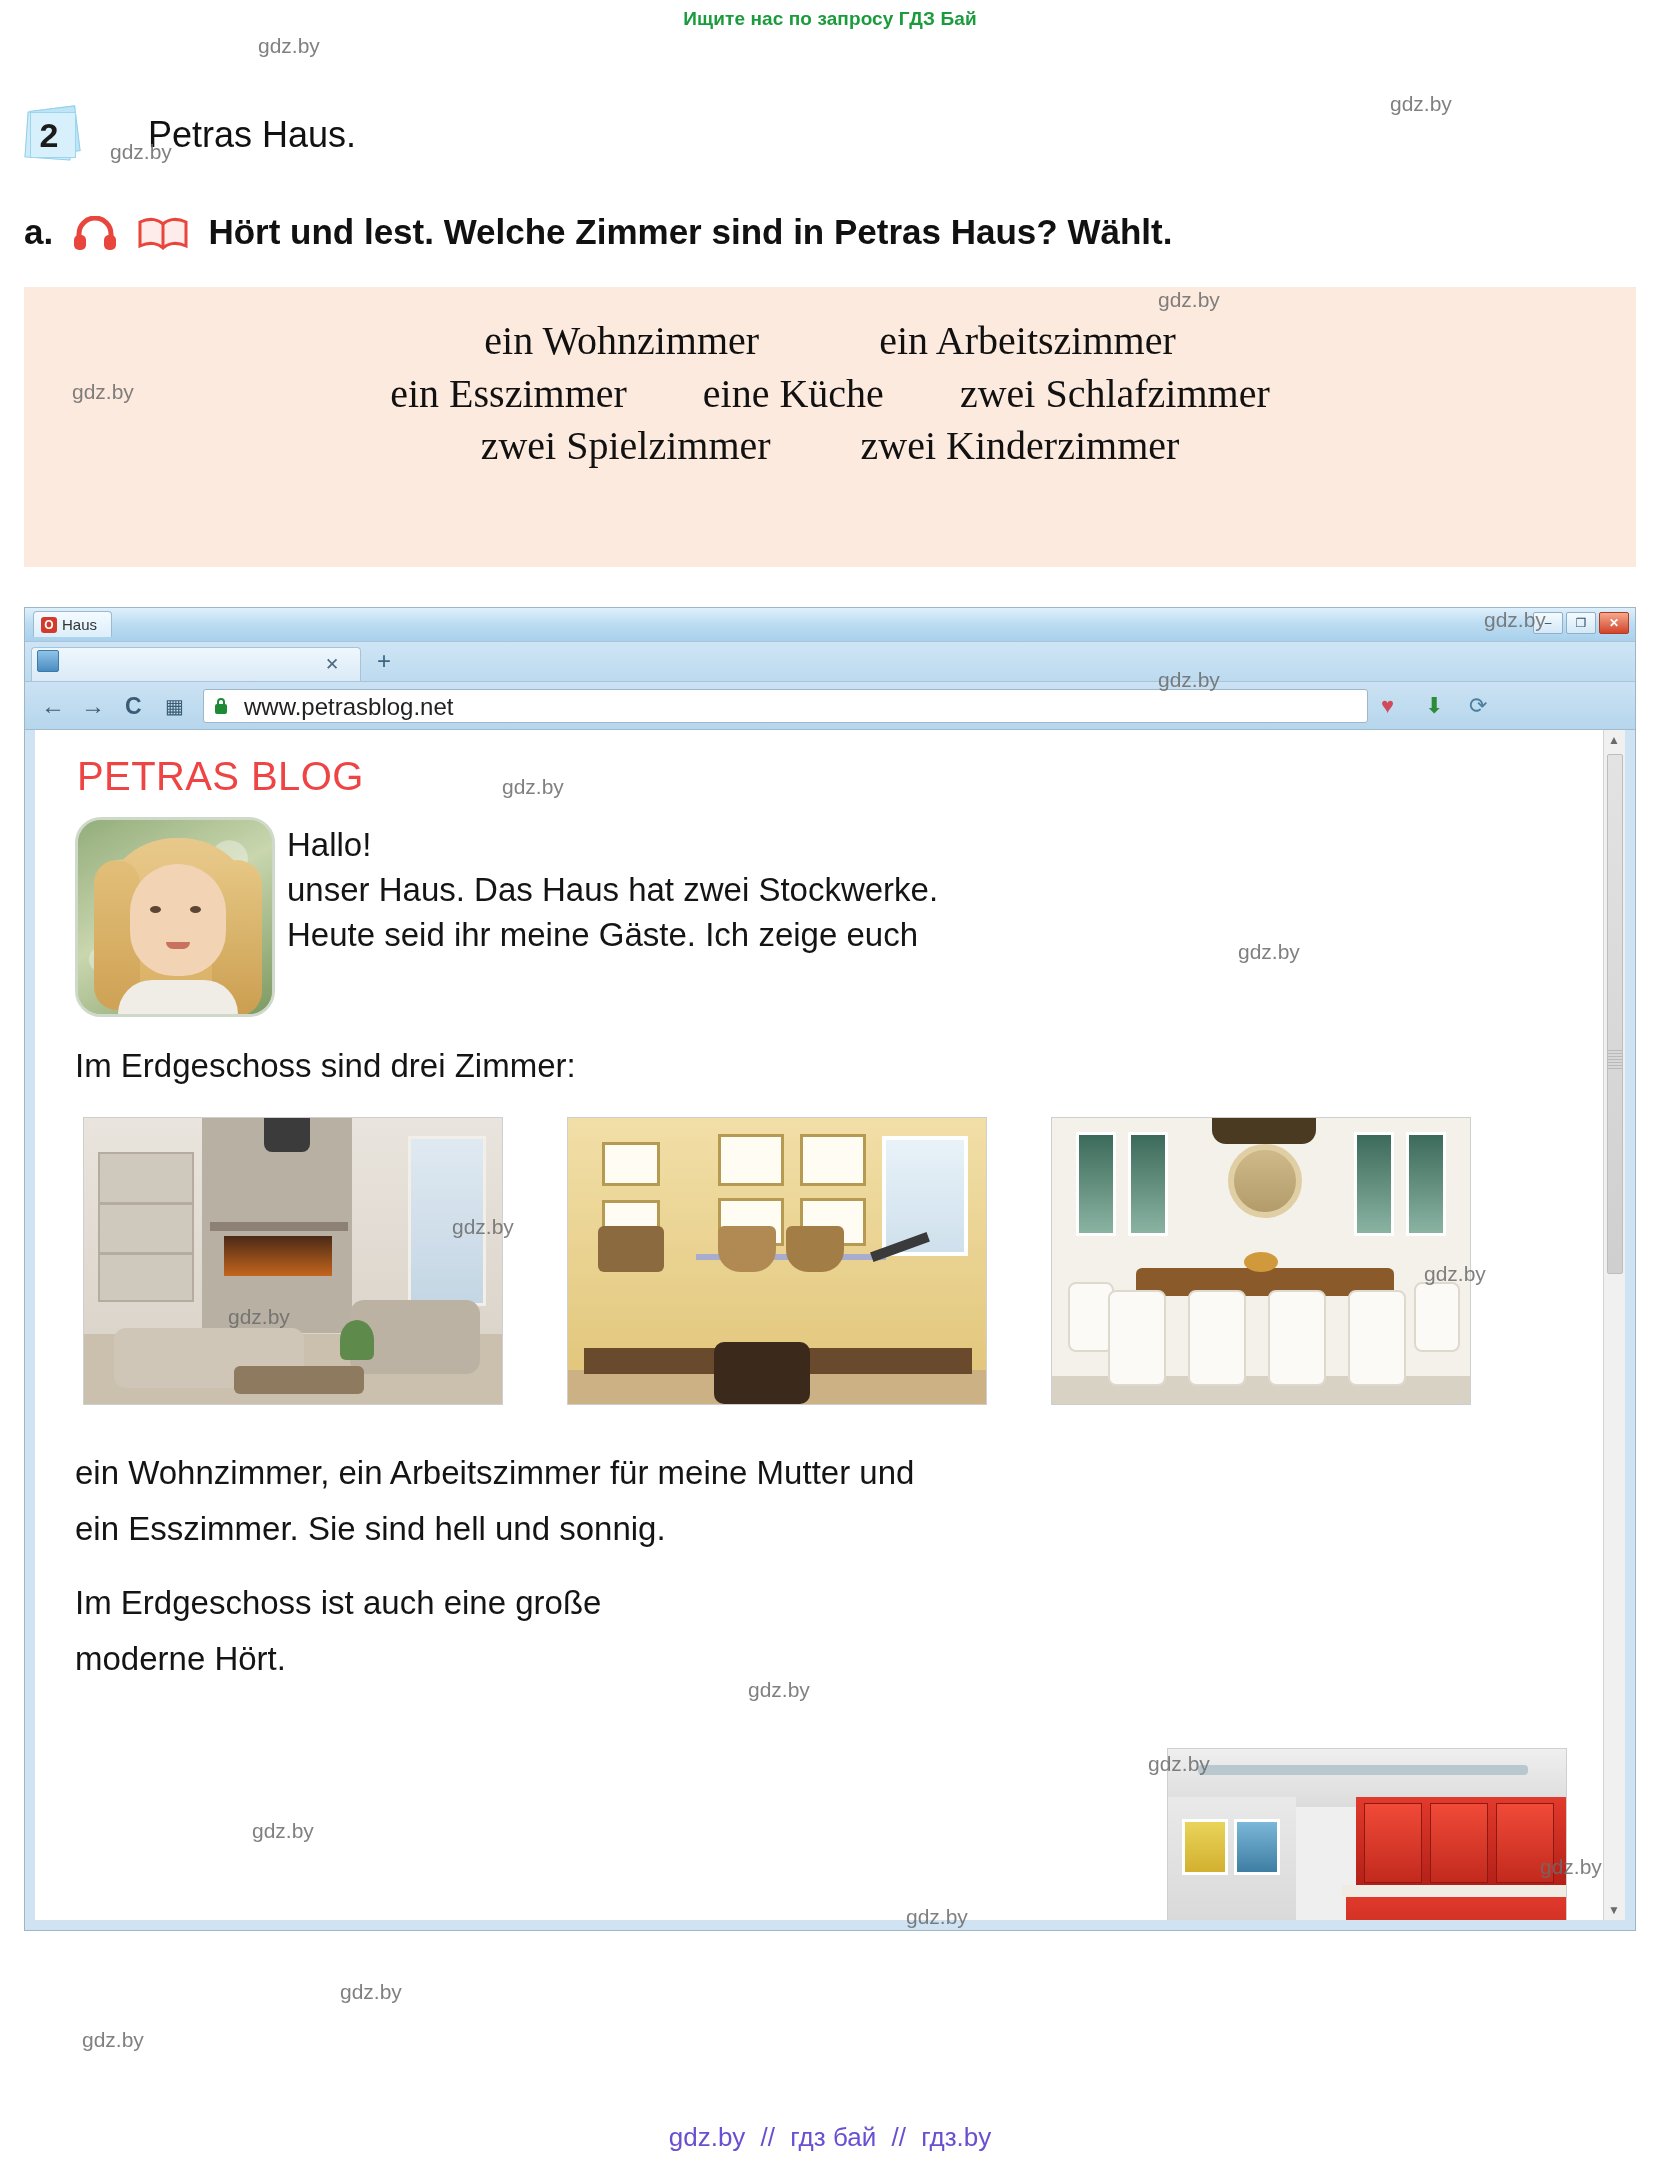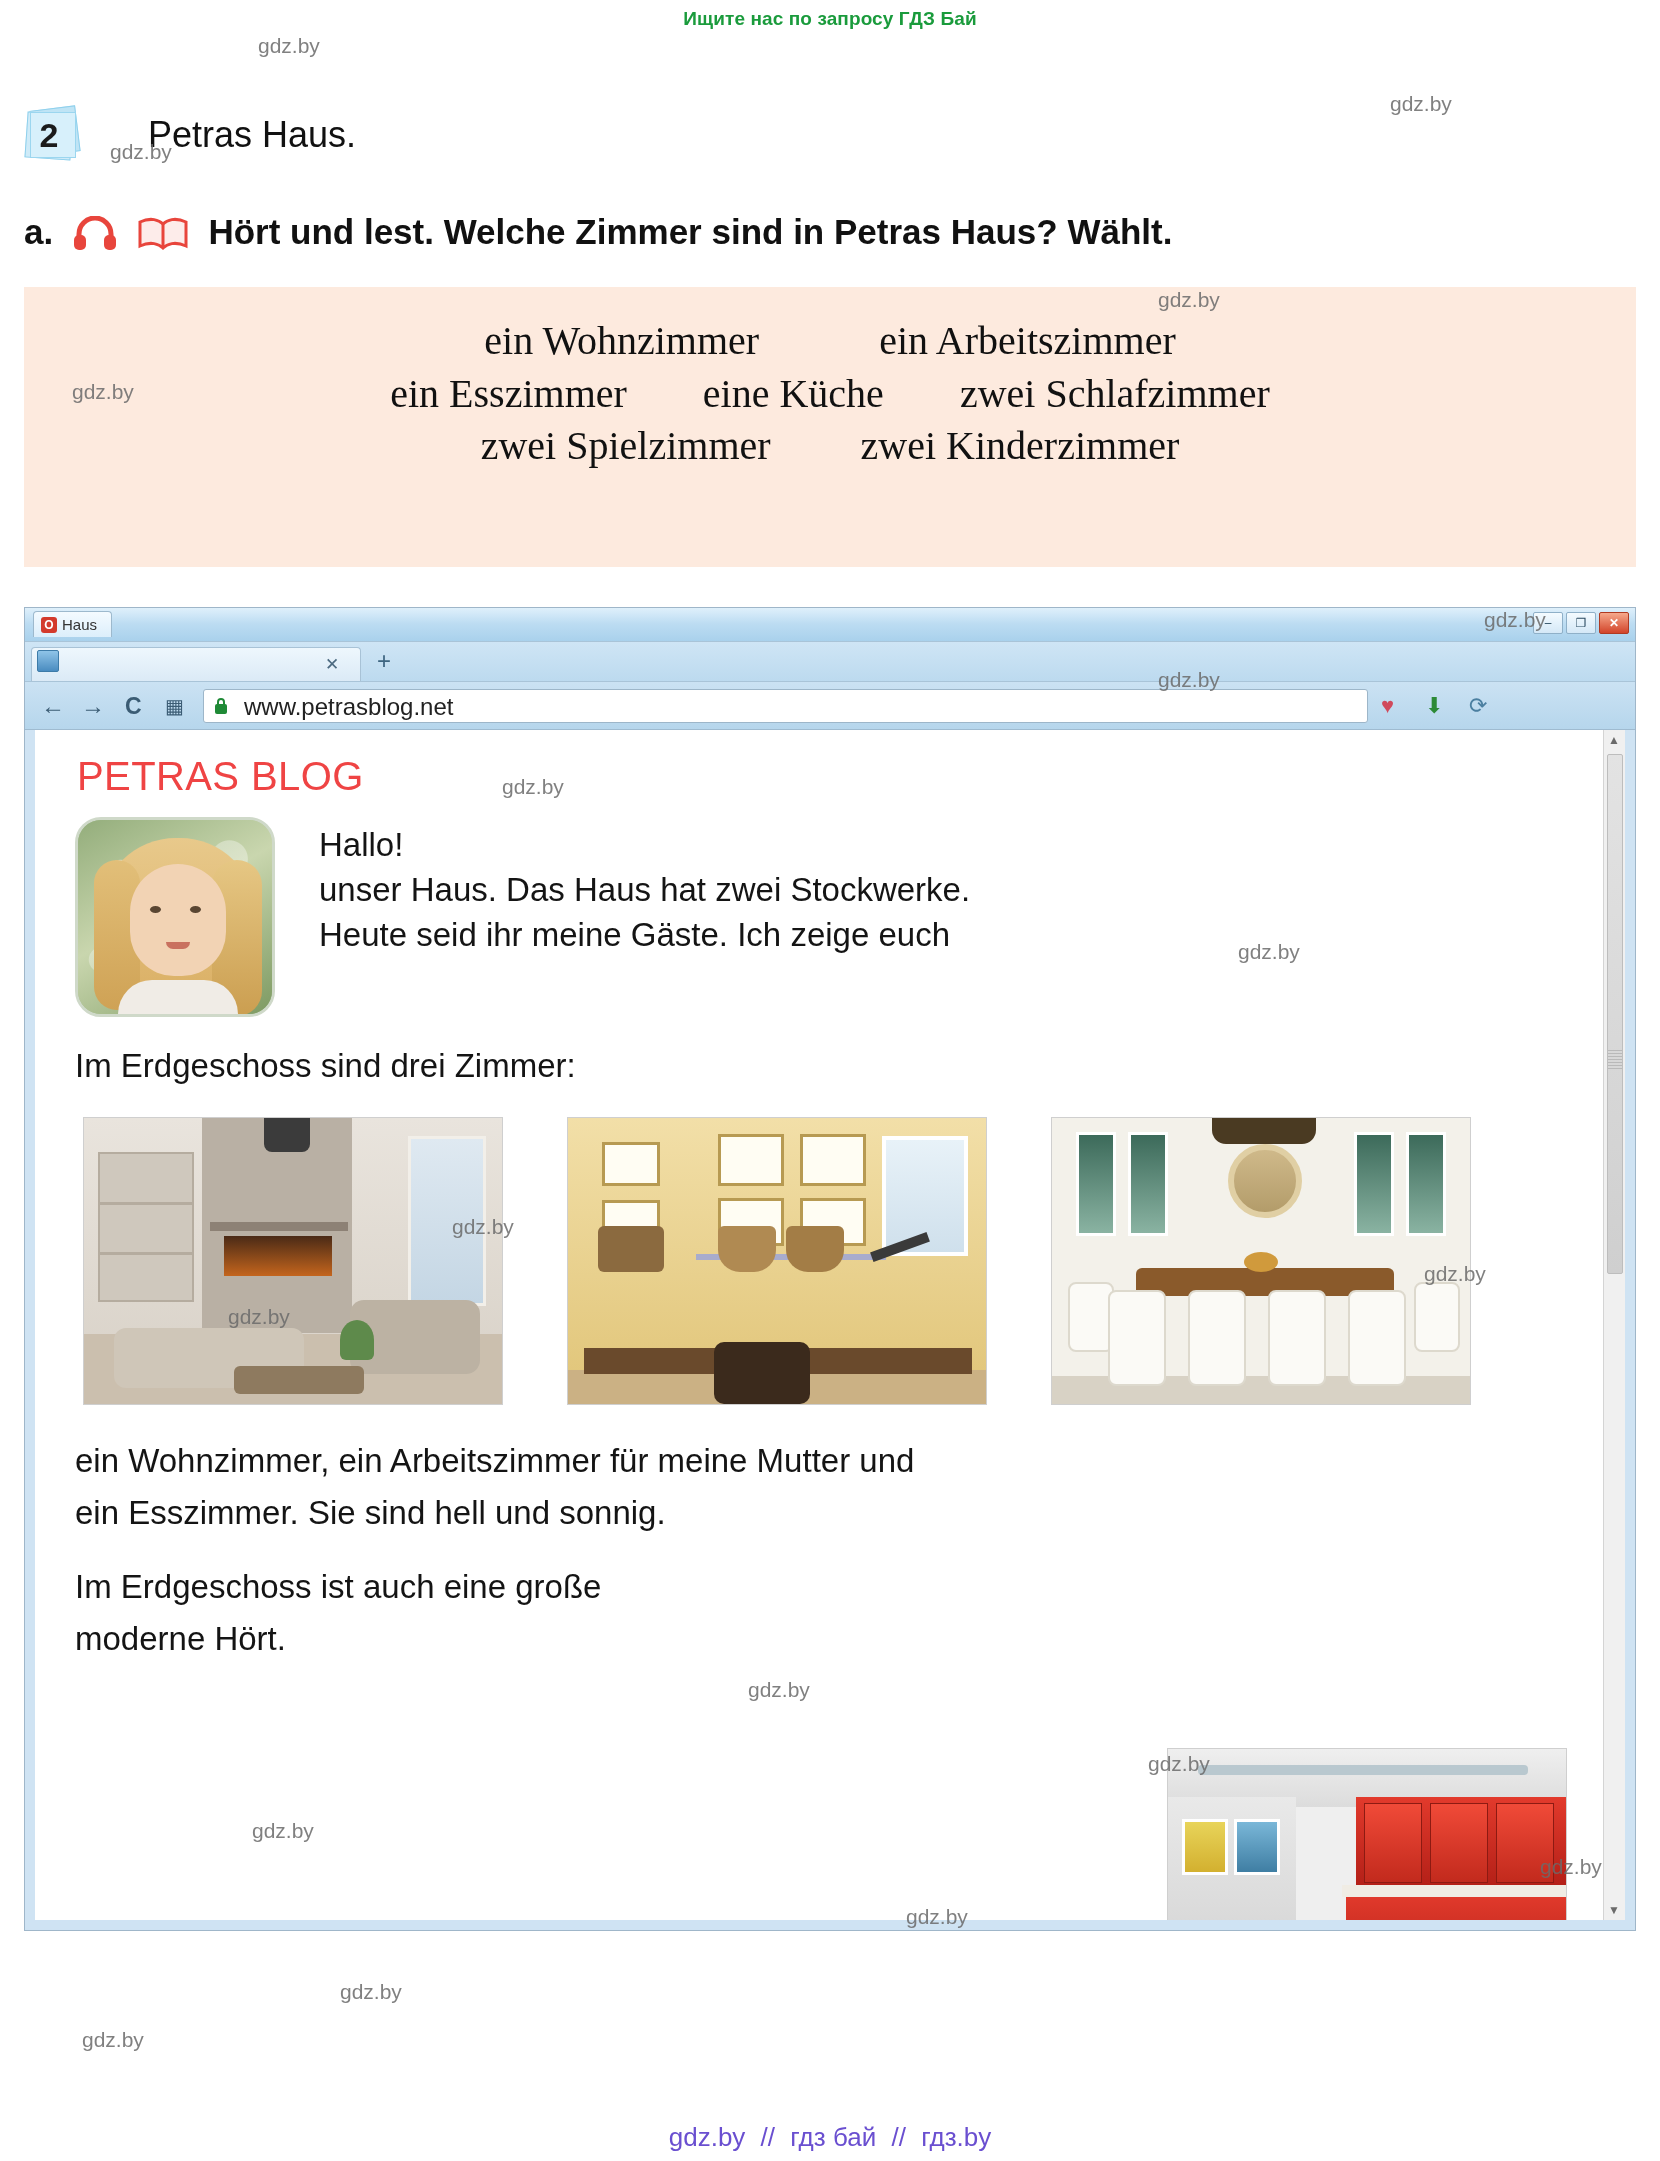--- a/index.html
+++ b/index.html
@@ -292,21 +292,21 @@
     color: #ef4444;
     font-size: 40px;
     padding: 24px 0 0 42px;
     letter-spacing: .4px;
   }
 
   .intro {
     position: relative;
     padding: 18px 40px 0 40px;
     display: flex;
-    gap: 44px;
+    gap: 12px;
   }
   .avatar {
     width: 200px; height: 200px;
     border: 3px solid #cfd9c9;
     border-radius: 26px;
     overflow: hidden;
     flex: 0 0 auto;
     position: relative;
     background: linear-gradient(160deg,#9fb98a,#cfd9b6 40%,#8aa86f);
   }
@@ -435,21 +435,21 @@
   .k-left-wall{position:absolute; left:0; top:48px; width:128px; height:208px; background:linear-gradient(#e9e9e9,#cfcfcf);}
   .k-art{position:absolute; left:14px; top:70px; width:46px; height:56px; background:linear-gradient(#e8d45a,#d3b02f); border:3px solid #fff;}
   .k-art2{position:absolute; left:66px; top:70px; width:46px; height:56px; background:linear-gradient(#7ab7d8,#3f7ea3); border:3px solid #fff;}
 
   .body-text {
     font-size: 33px;
     color: #141414;
     line-height: 1.34;
     padding: 34px 40px 0 40px;
   }
-  .body-text p { margin: 0 0 8px 0; }
+  .body-text p { margin: 12px 0 8px 0; }
   .body-text .just { text-align: justify; }
   .body-text .narrow { width: 900px; }
 
   
   .footer {
     position: absolute;
     left: 0; bottom: 8px;
     width: 100%;
     text-align: center;
     color: #6a4fd0;

